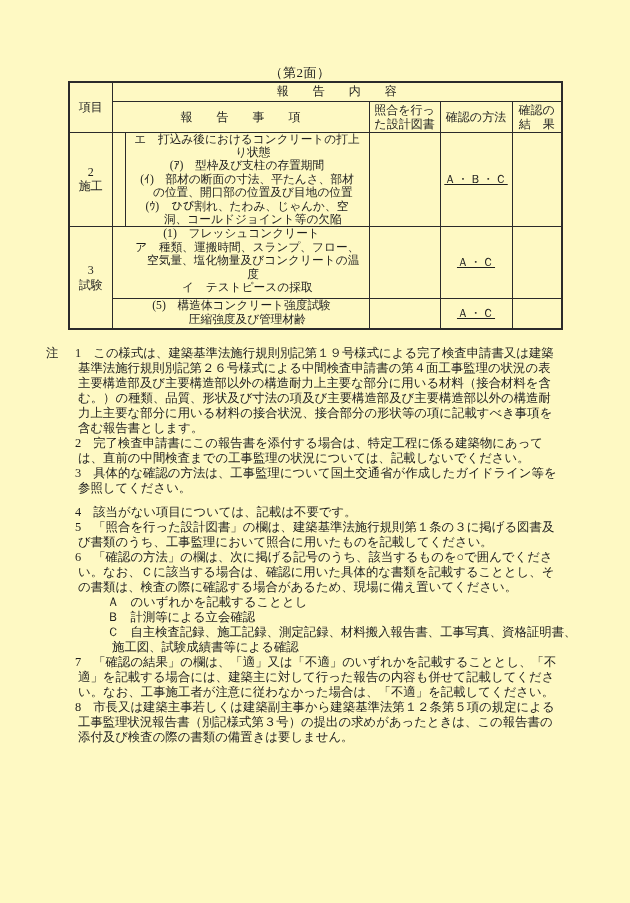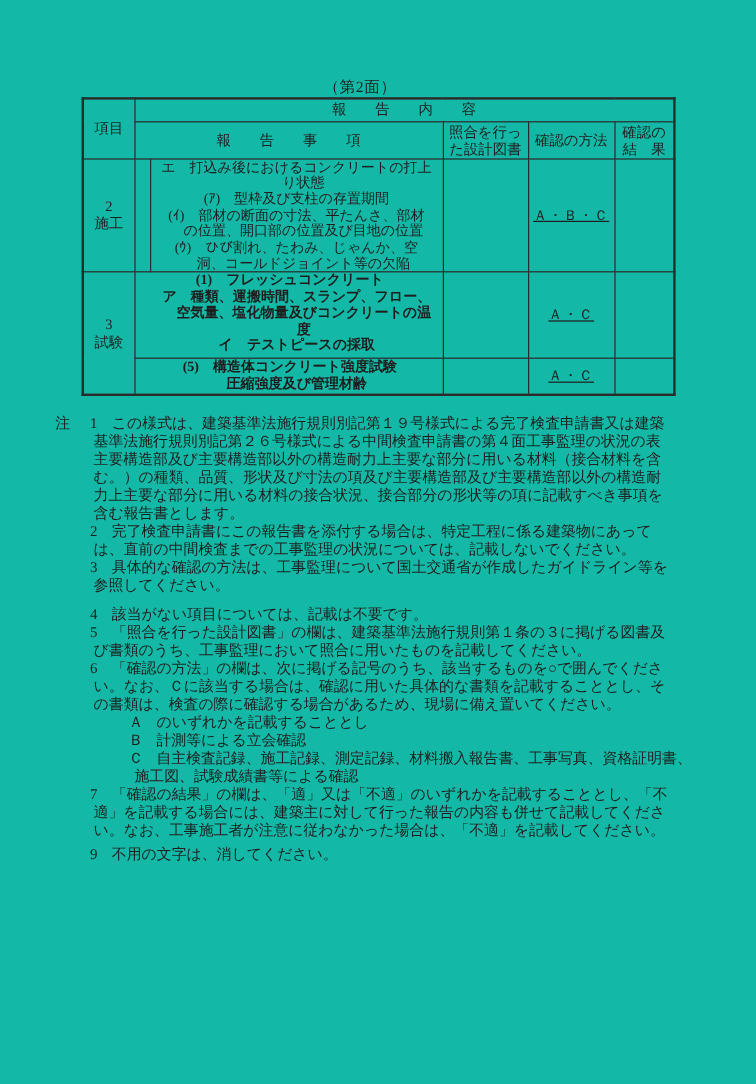--- a/index.html
+++ b/index.html
@@ -2,21 +2,21 @@
 <html><head>
 <meta charset="utf-8">
 <style>
   * { margin:0; padding:0; box-sizing:border-box; }
   html,body { background:#ffffff; }
   body {
     width:630px; height:903px; position:relative;
     font-family:"Liberation Serif","DejaVu Serif",serif;
     color:#1e1e1e;
   }
-  .page { position:absolute; inset:0; background:#14b8a6; }
+  .page { position:absolute; inset:0; background:#fef9c3; }
 
   .doc-title {
     position:absolute; top:64px; left:0; width:600px;
     text-align:center; font-size:13px; letter-spacing:0.5px;
   }
 
   table.report-table {
     position:absolute; left:68px; top:81px; width:493px;
     border-collapse:collapse; table-layout:fixed;
     font-size:11.7px; border:2px solid #2b2b2b;
@@ -25,21 +25,21 @@
     border:1px solid #2b2b2b; font-weight:400; padding:0;text-align:center;
   }
   .pre { white-space:pre; }
   .hdr-content { text-align:center; font-size:12px; line-height:17px; }
   .hdr-cell    { text-align:center; font-size:12px; line-height:14px; vertical-align:middle; }
   .item-cell   { text-align:center; vertical-align:middle; line-height:14.5px; font-size:12px; }
   .report-cell {
     text-align:left; vertical-align:top;
     padding:2px 2px 0 8px; line-height:13.4px;
   }
-  .report-cell.tight { padding-left:2px;font-weight:bold; }
+  .report-cell.tight { padding-left:2px; }
   .method-cell { text-align:center; vertical-align:middle; letter-spacing:1px;text-decoration:underline; }
   .blank-cell  { background:transparent; }
 
   .notes {
     position:absolute; left:46px; top:346px; width:524px;
     font-size:12.4px; line-height:15px;
   }
   .notes-label { position:absolute; left:0; top:0; }
   .note { padding-left:32px; text-indent:-3px; white-space:pre; }
   .note .nnum { margin-right:12px; }
@@ -136,16 +136,18 @@
     <div class="note"><span class="nnum">6</span><span>「確認の方法」の欄は、次に掲げる記号のうち、該当するものを○で囲んでくださ
 い。なお、Ｃに該当する場合は、確認に用いた具体的な書類を記載することとし、そ
 の書類は、検査の際に確認する場合があるため、現場に備え置いてください。</span></div>
     <div class="note-sub"><span class="nletter">Ａ</span><span>のいずれかを記載することとし</span></div>
     <div class="note-sub"><span class="nletter">Ｂ</span><span>計測等による立会確認</span></div>
     <div class="note-sub"><span class="nletter">Ｃ</span><span>自主検査記録、施工記録、測定記録、材料搬入報告書、工事写真、資格証明書、
 施工図、試験成績書等による確認</span></div>
     <div class="note"><span class="nnum">7</span><span>「確認の結果」の欄は、「適」又は「不適」のいずれかを記載することとし、「不
 適」を記載する場合には、建築主に対して行った報告の内容も併せて記載してくださ
 い。なお、工事施工者が注意に従わなかった場合は、「不適」を記載してください。</span></div>
-    <div class="note gap-md"><span class="nnum">9</span><span>不用の文字は、消してください。</span></div>
+    <div class="note"><span class="nnum">8</span><span>市長又は建築主事若しくは建築副主事から建築基準法第１２条第５項の規定による
+工事監理状況報告書（別記様式第３号）の提出の求めがあったときは、この報告書の
+添付及び検査の際の書類の備置きは要しません。</span></div>
   </div>
 
 </div>
 
 </body></html>

